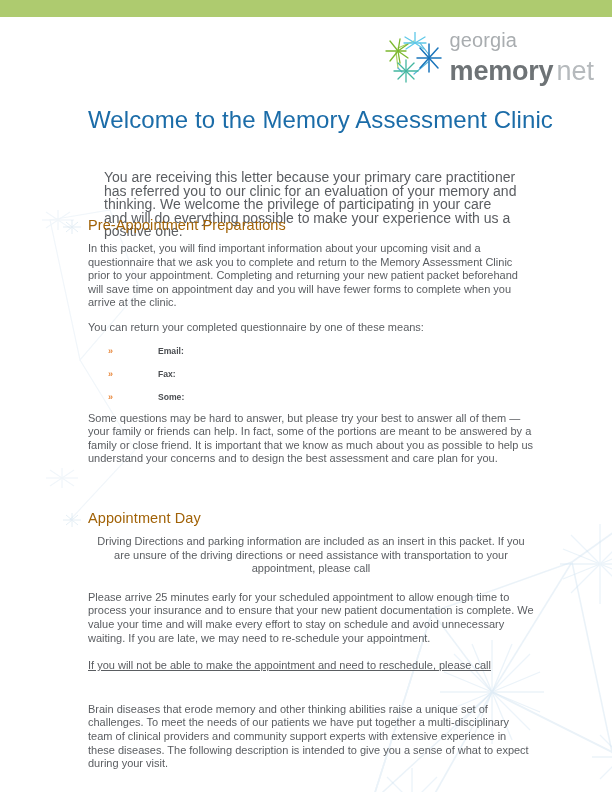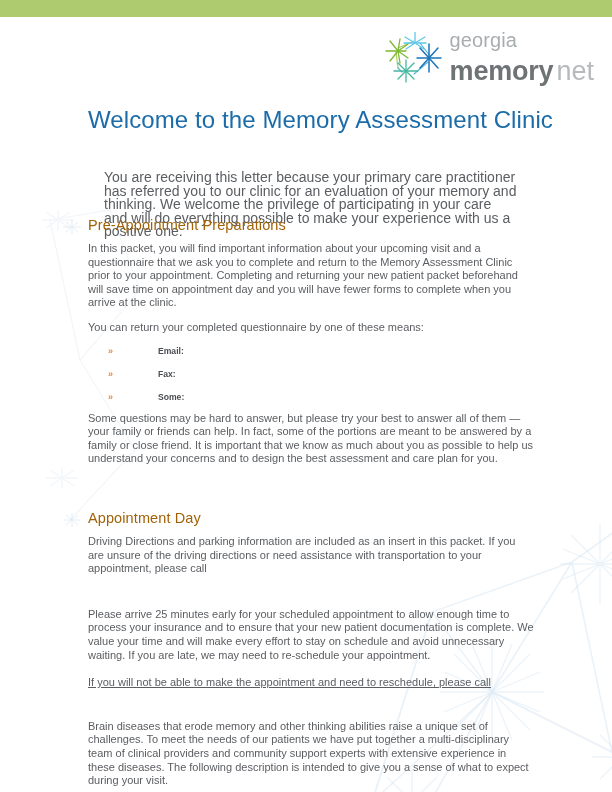--- a/index.html
+++ b/index.html
@@ -361,20 +361,20 @@
     <div class="section" style="top:510px;">
       <svg class="sec-mark" viewBox="0 0 20 16" xmlns="http://www.w3.org/2000/svg">
         <g stroke="#b9d2e4" stroke-width="1" opacity="0.75">
           <line x1="1" y1="8" x2="19" y2="8"></line>
           <line x1="10" y1="1" x2="10" y2="15"></line>
           <line x1="4" y1="3" x2="16" y2="13"></line>
           <line x1="4" y1="13" x2="16" y2="3"></line>
         </g>
       </svg>
       <h2 class="section-heading">Appointment Day</h2>
-      <p class="para" style="margin-bottom:32px;">Driving Directions and parking information are included as an insert in this packet. If you are unsure of the driving directions or need assistance with transportation to your appointment, please call</p>
+      <p class="para" style="margin-bottom:15px;text-align:center;">Driving Directions and parking information are included as an insert in this packet. If you are unsure of the driving directions or need assistance with transportation to your appointment, please call</p>
       <p class="para" style="margin-bottom:14px;">Please arrive 25 minutes early for your scheduled appointment to allow enough time to process your insurance and to ensure that your new patient documentation is complete. We value your time and will make every effort to stay on schedule and avoid unnecessary waiting. If you are late, we may need to re-schedule your appointment.</p>
       <p class="para" style="margin-bottom:30px;text-decoration:underline;">If you will not be able to make the appointment and need to reschedule, please call</p>
       <p class="para">Brain diseases that erode memory and other thinking abilities raise a unique set of challenges. To meet the needs of our patients we have put together a multi-disciplinary team of clinical providers and community support experts with extensive experience in these diseases. The following description is intended to give you a sense of what to expect during your visit.</p>
     </div>
 
   </div>
 </div>
 
 </body></html>

